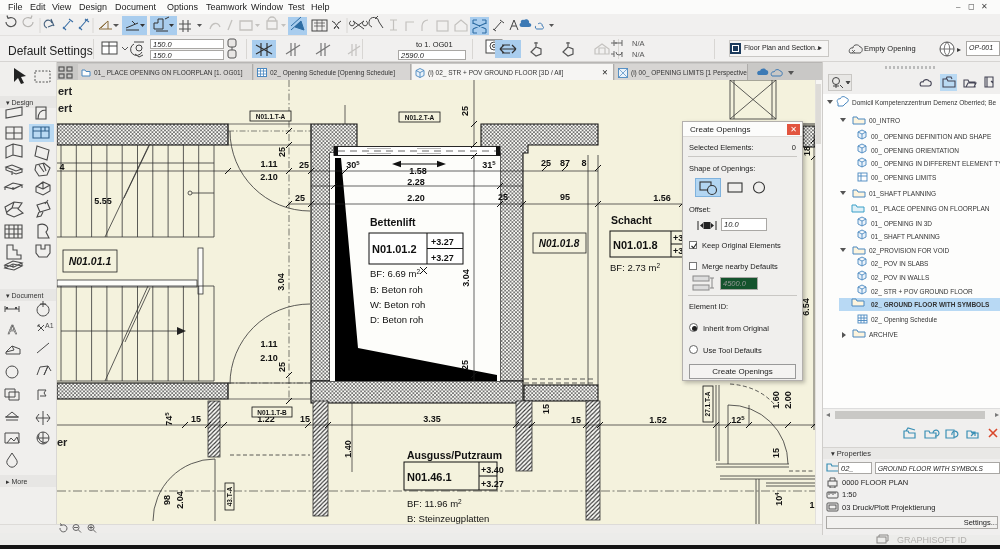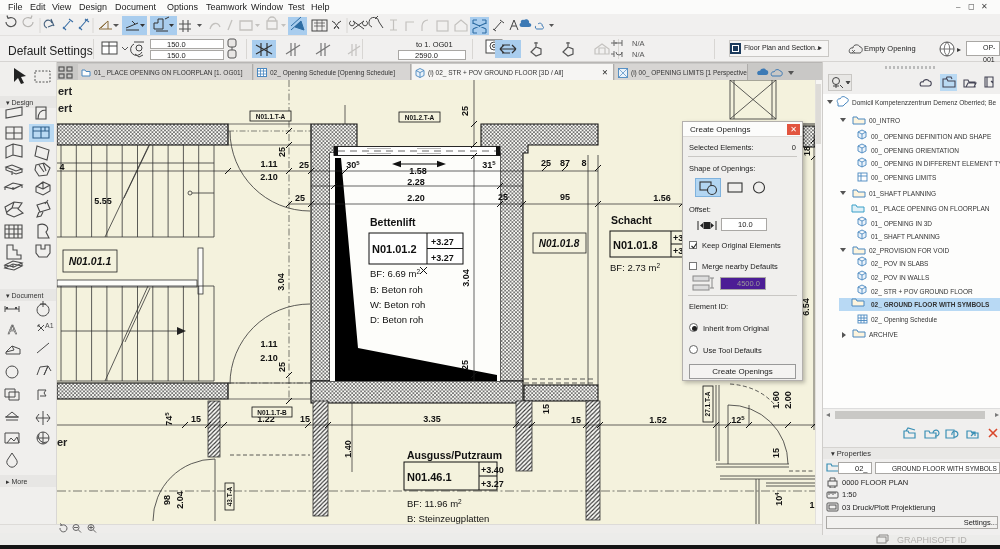--- a/index.html
+++ b/index.html
@@ -6,21 +6,21 @@
 html,body{width:1000px;height:549px;overflow:hidden;font-family:"Liberation Sans",sans-serif;background:#f1f0ef;}
 .abs{position:absolute;}
 #app{position:relative;width:1000px;height:549px;}
 
 #menubar{position:absolute;left:0;top:0;width:1000px;height:14px;background:#fbfbfa;font-size:9px;color:#222;}
 #menubar span{position:absolute;top:2px;}
 
 #tb1{position:absolute;left:0;top:14px;width:1000px;height:22px;background:#f1f0ef;border-bottom:1px solid #e3e1df;}
 #tb2{position:absolute;left:0;top:36px;width:1000px;height:26px;background:#f1f0ef;border-bottom:1px solid #d6d4d2;}
 .sep{position:absolute;width:1px;background:#d8d6d3;}
-.inp{position:absolute;background:#fff;border:1px solid #a9a7a4;font-size:7.5px;color:#222;padding-left:16px;line-height:9px;}
+.inp{position:absolute;background:#fff;border:1px solid #a9a7a4;font-size:7.5px;color:#222;padding-left:2px;line-height:9px;font-style:italic;}
 
 #tabbar{position:absolute;left:0;top:62px;width:822px;height:18px;background:#c9c8c6;border-top:1px solid #b8b6b4;}
 .tab{position:absolute;top:1px;height:17px;background:#d7d5d3;border-right:1px solid #aeacaa;font-size:6.5px;color:#333;line-height:17px;white-space:nowrap;overflow:hidden;}
 .tab.active{background:#f6f5f3;}
 
 #pal{position:absolute;left:0;top:62px;width:57px;height:473px;background:#f0efed;border-right:1px solid #d9d7d4;}
 
 #canvas{position:absolute;left:57px;top:80px;width:765px;height:444px;background:#f4f2dd;}
 #zoomstrip{position:absolute;left:0;top:524px;width:822px;height:9px;background:#eeedeb;border-top:1px solid #dddbd8;}
 #botstrip{position:absolute;left:0;top:533px;width:1000px;height:12px;background:#ececea;}
@@ -576,21 +576,21 @@
     <span class="abs" style="left:19px;top:119px">Keep Original Elements</span>
     <div class="abs" style="left:6px;top:140px;width:8px;height:8px;background:#fff;border:1px solid #777"></div>
     <span class="abs" style="left:19px;top:140px">Merge nearby Defaults</span>
     <svg class="abs" style="left:9px;top:153px" width="26" height="16" viewBox="0 0 26 16">
       <g fill="none" stroke="#888" stroke-width="1">
         <rect x="1" y="1" width="16" height="5" fill="#ddd"></rect>
         <rect x="1" y="10" width="16" height="5" fill="#ddd"></rect>
         <path d="M20,3 l0,10 m-2,-10 l4,0 m-4,10 l4,0"></path>
       </g>
     </svg>
-    <div class="inp" style="left:37px;top:155px;width:46px;height:13px;line-height:12px;color:#999;background:#4c1d95">4500.0</div>
+    <div class="inp" style="left:37px;top:155px;width:38px;height:13px;line-height:12px;color:#999;background:#14532d">4500.0</div>
     <div class="abs" style="left:5px;top:173px;width:109px;height:1px;background:#c9c7c4"></div>
     <span class="abs" style="left:6px;top:180px">Element ID:</span>
     <div class="abs" style="left:6px;top:201px;width:9px;height:9px;background:#fff;border:1px solid #666;border-radius:50%"></div>
     <div class="abs" style="left:9px;top:204px;width:5px;height:5px;background:#222;border-radius:50%"></div>
     <span class="abs" style="left:20px;top:202px">Inherit from Original</span>
     <div class="abs" style="left:6px;top:223px;width:9px;height:9px;background:#fff;border:1px solid #666;border-radius:50%"></div>
     <span class="abs" style="left:20px;top:224px">Use Tool Defaults</span>
     <div class="abs" style="left:6px;top:242px;width:107px;height:15px;background:#f4f3f1;border:1px solid #999;text-align:center;line-height:14px;font-size:8px">Create Openings</div>
   </div>
   <div id="rp">

